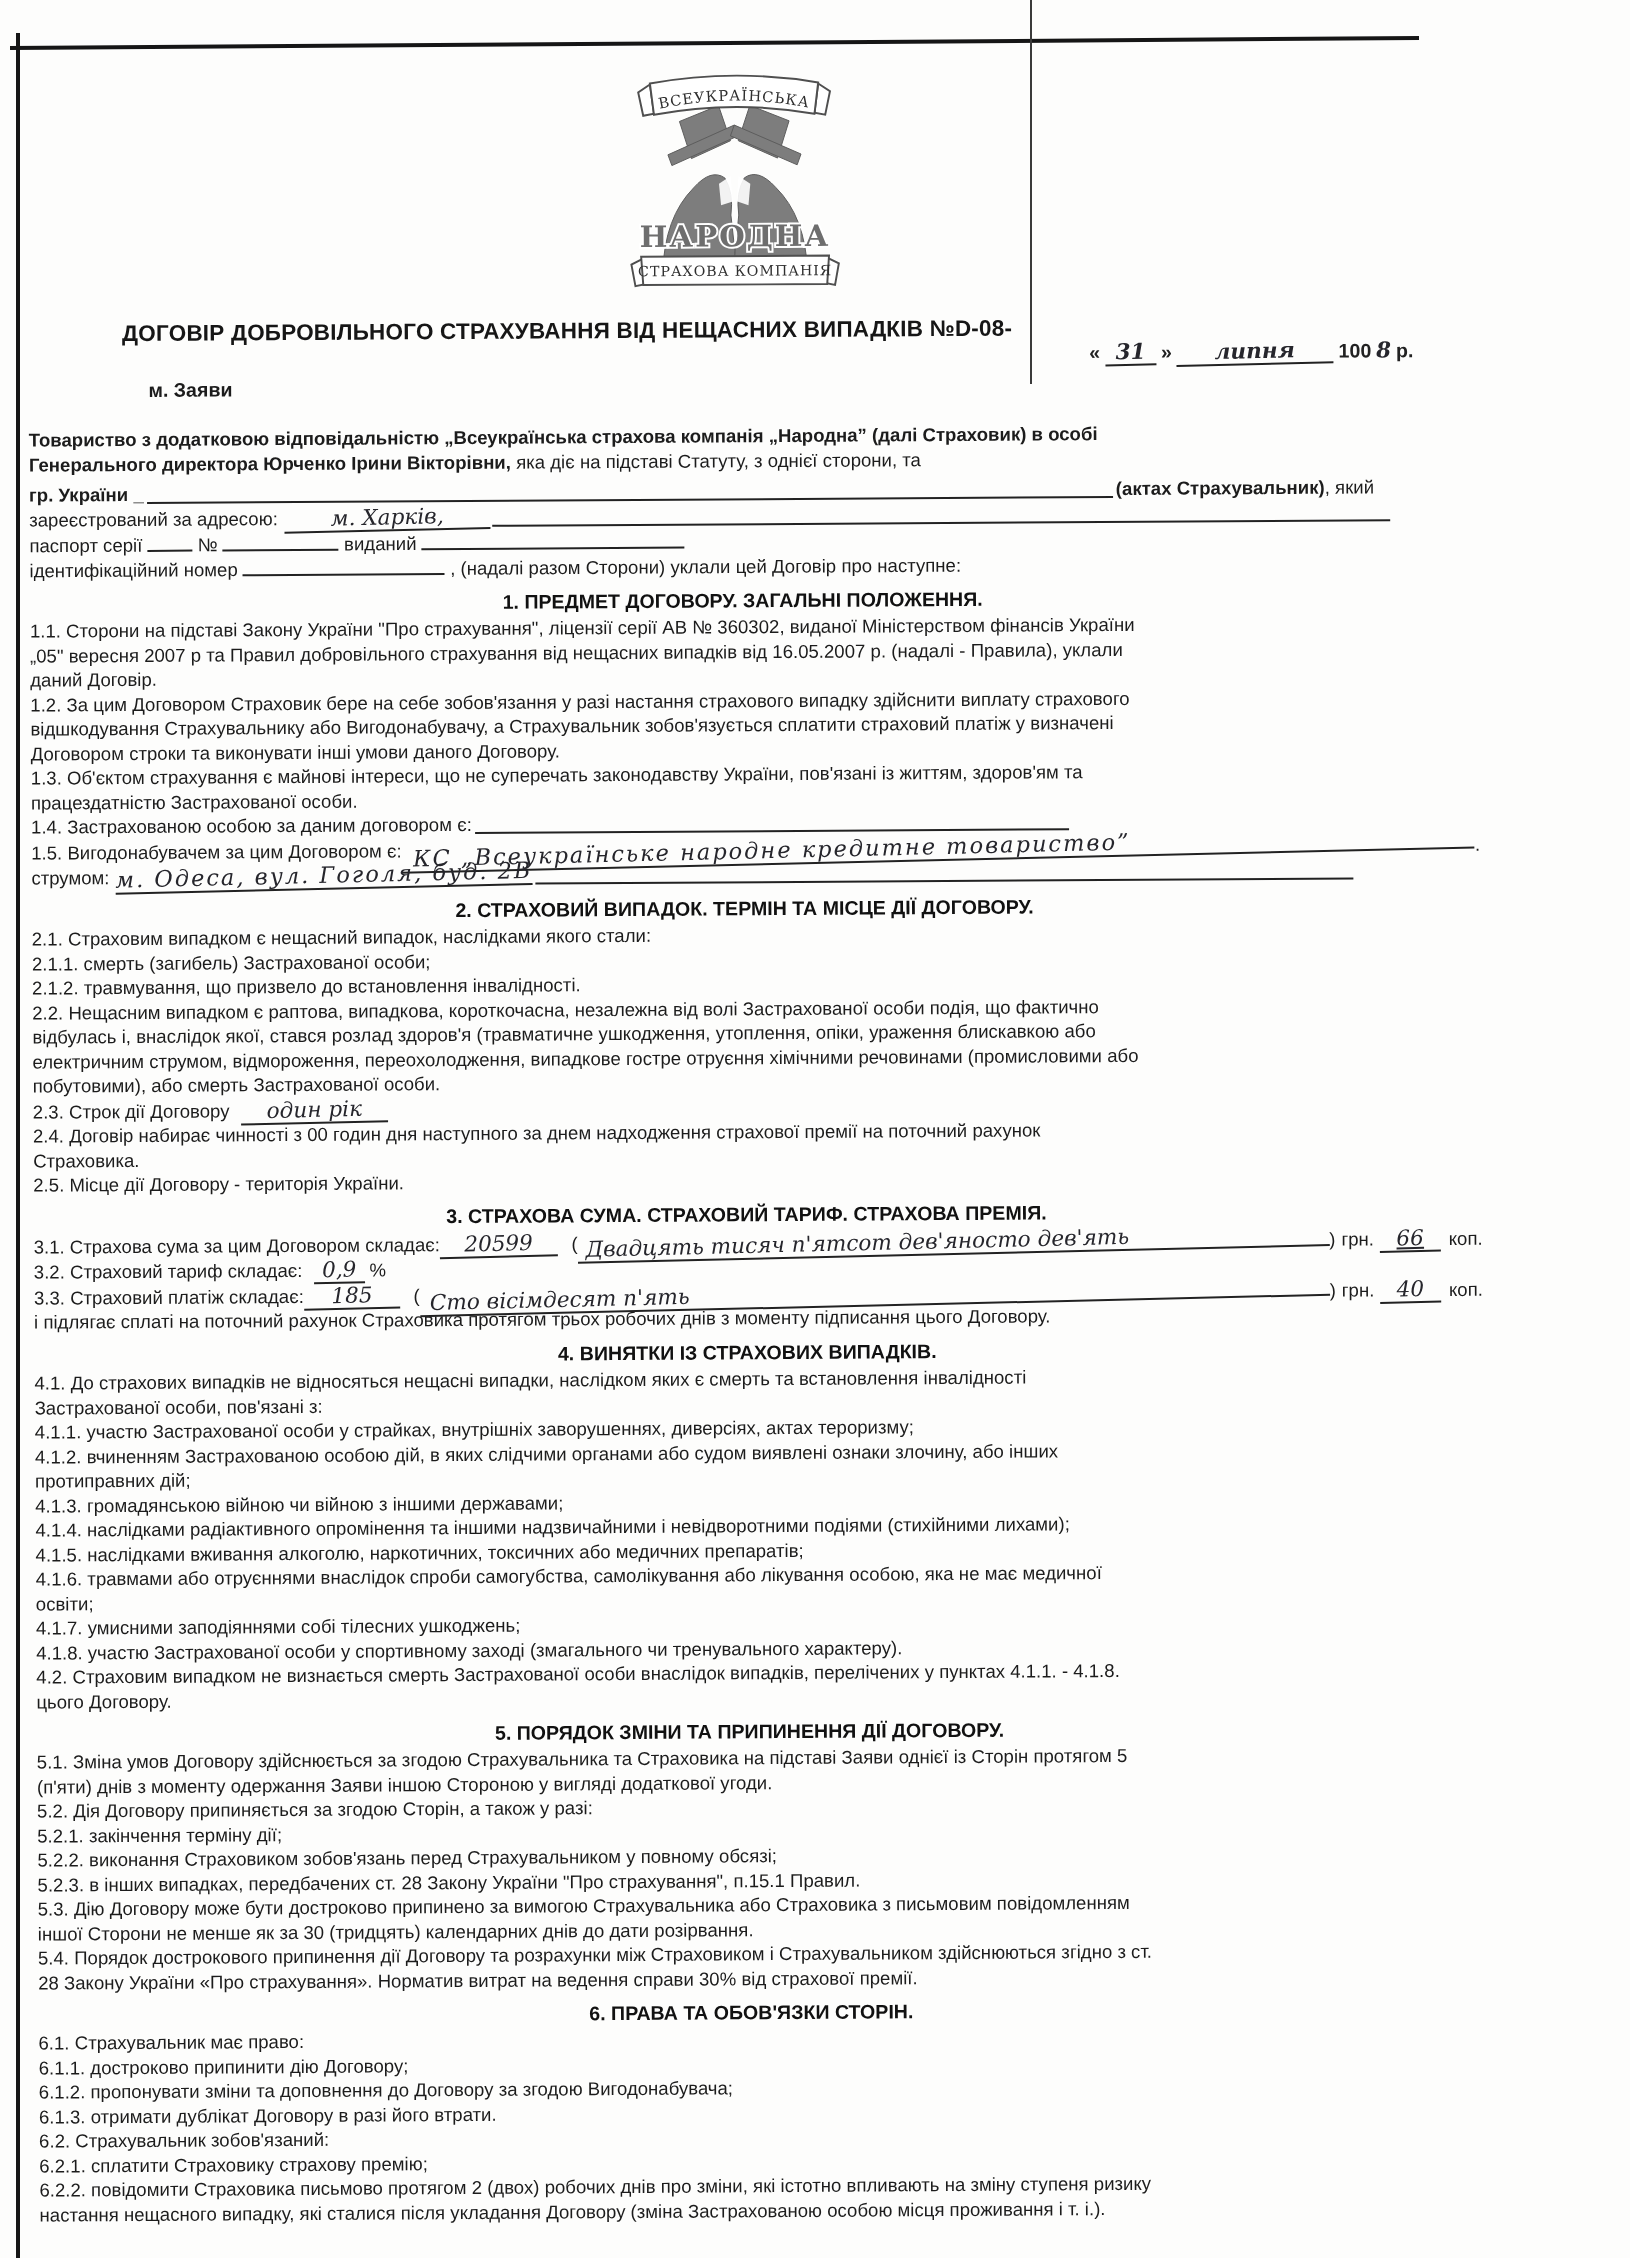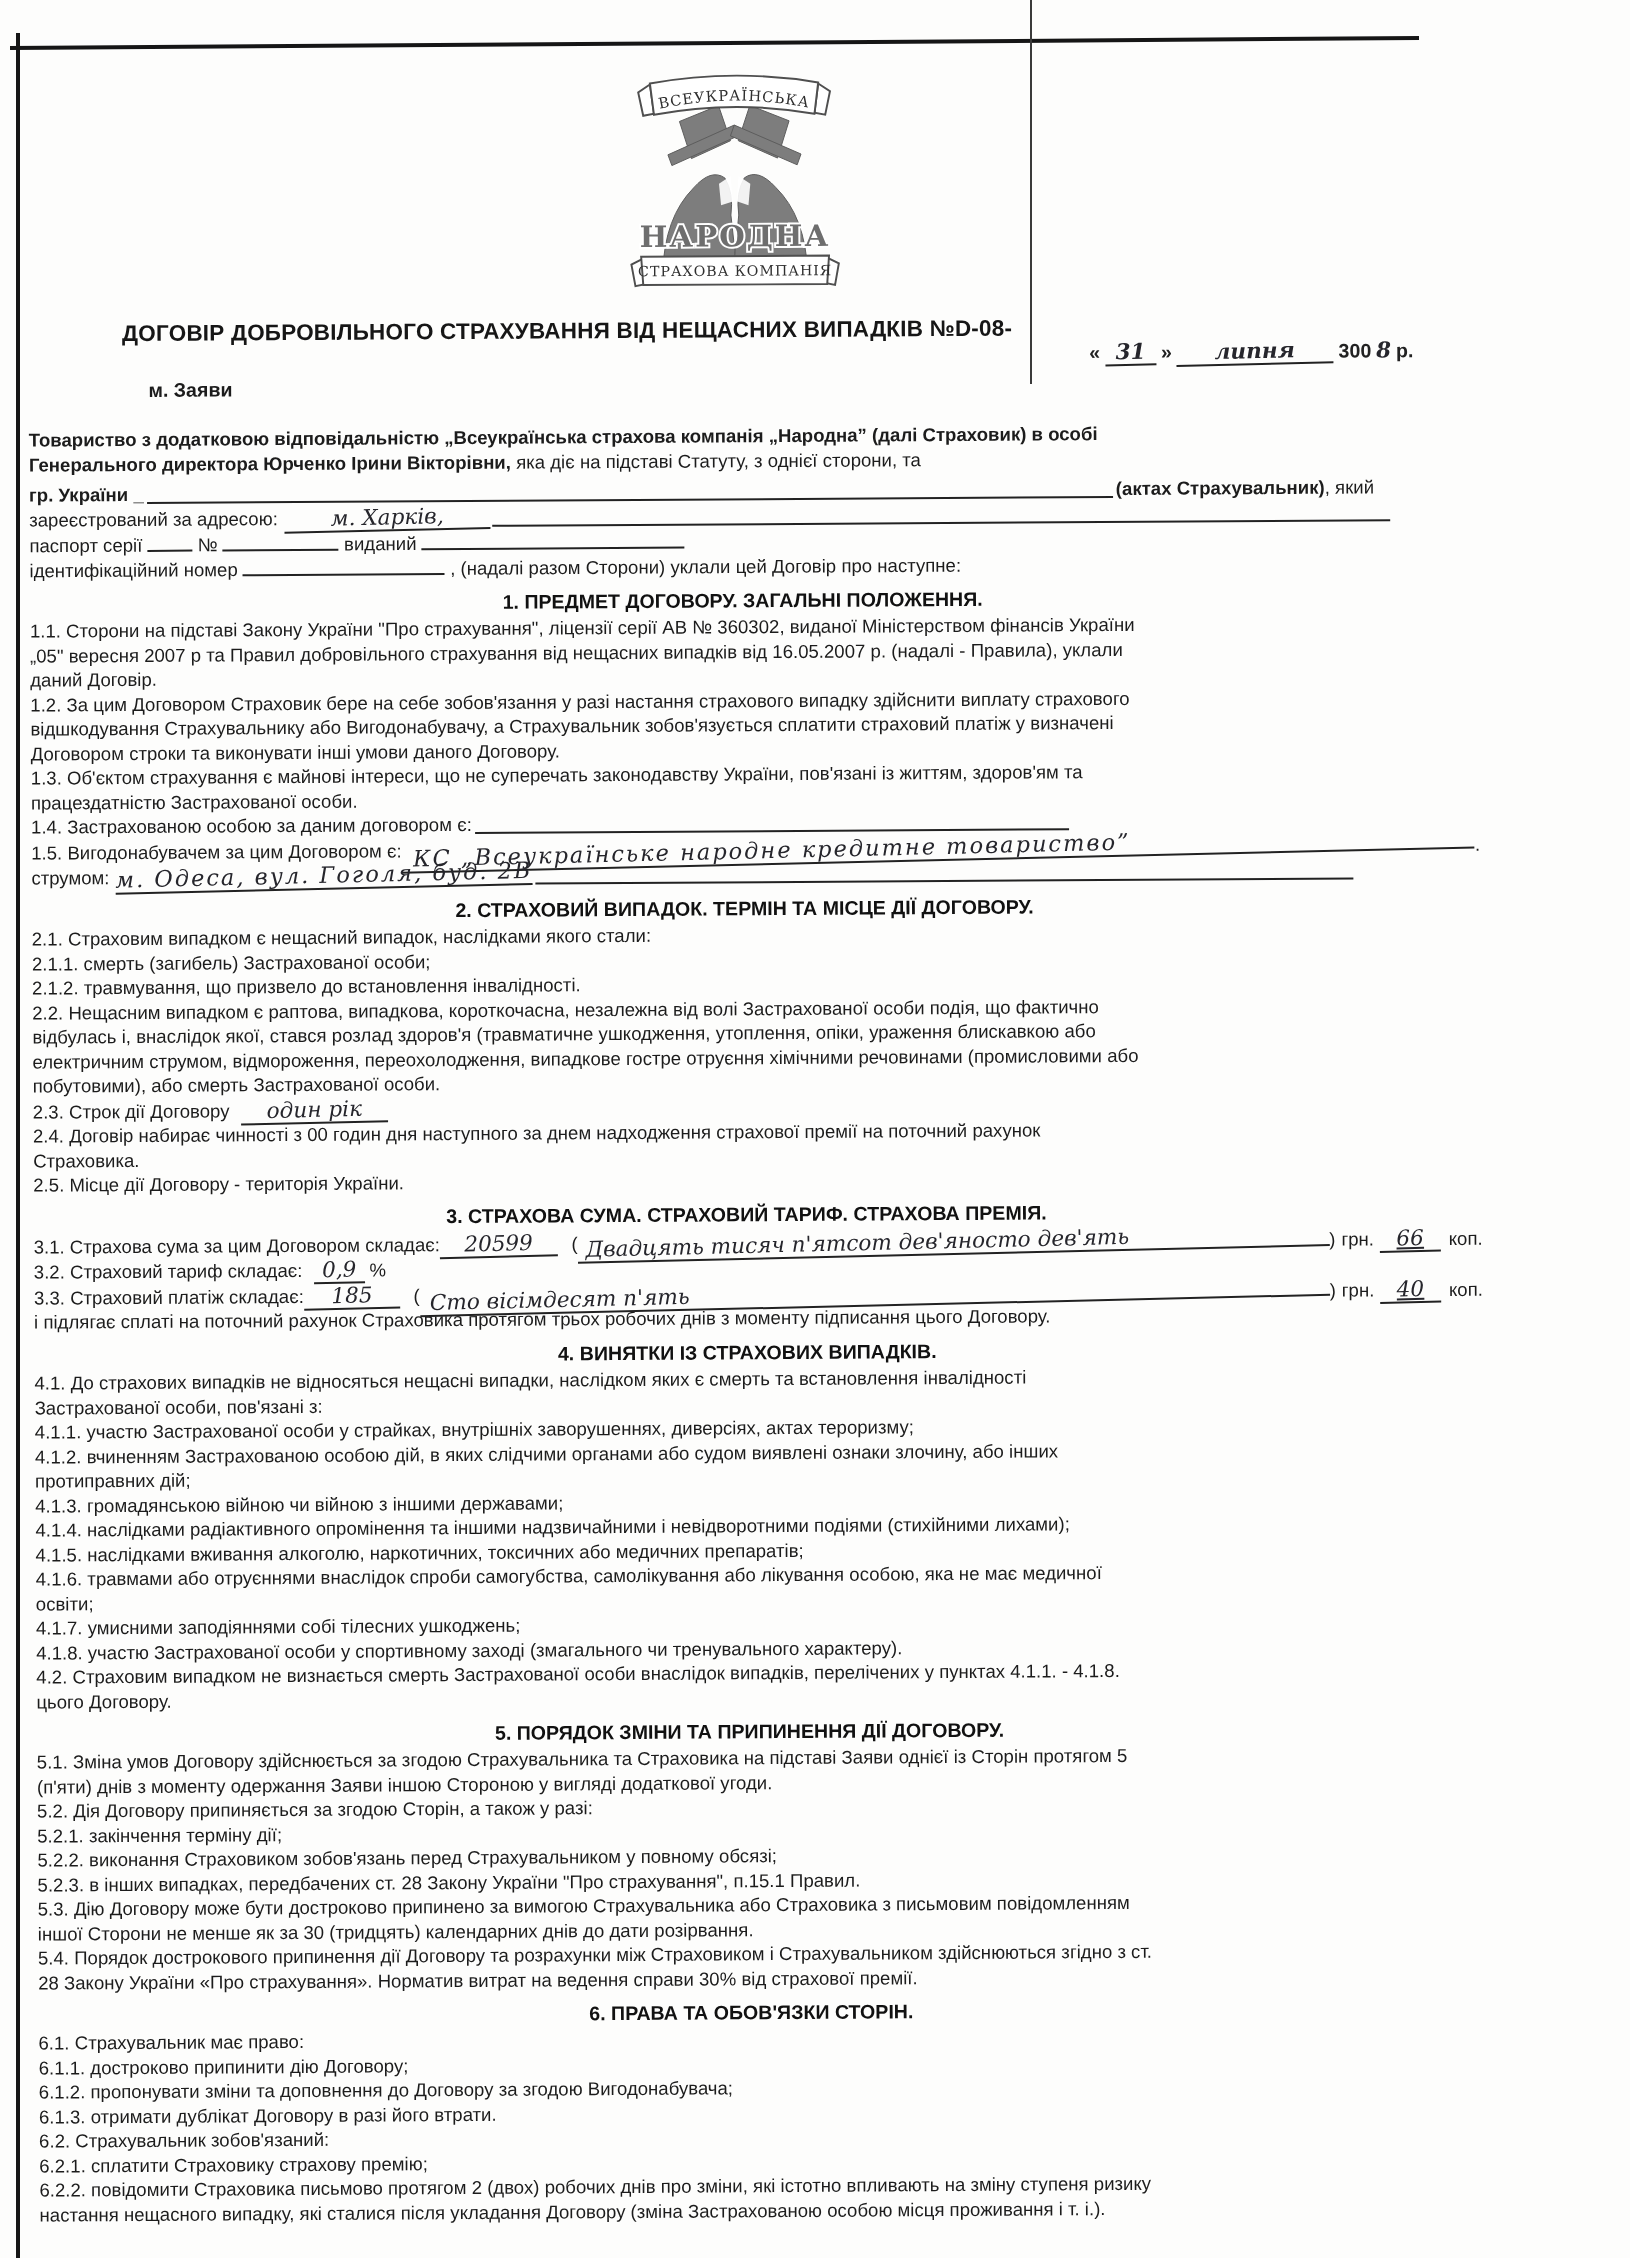--- a/index.html
+++ b/index.html
@@ -84,21 +84,21 @@
       </g>
     </svg>
 
     <div class="title">ДОГОВІР ДОБРОВІЛЬНОГО СТРАХУВАННЯ ВІД НЕЩАСНИХ ВИПАДКІВ №D-08-</div>
     <div class="city">м. Заяви</div>
     <div class="dateline">
       <span>«</span>
         <span class="hw u num" style="min-width:51px;text-align:center;">31</span>
         <span>»</span>
       <span class="hw u num" style="min-width:157px;">липня</span>
-      <span>300</span>
+      <span>100</span>
         <span class="hw">8</span>
         <span>р.</span>
     </div>
 
     <div class="body">
 
       <p class="para"><span class="b">Товариство з додатковою відповідальністю „Всеукраїнська страхова компанія „Народна” (далі Страховик) в особі Генерального директора Юрченко Ірини Вікторівни,</span><span> яка діє на підставі Статуту, з однієї сторони, та</span></p>
 
       <div class="fline" style="width:1345px; margin-top:5.9px;">
         <span class="b lbl">гр. України _</span>
@@ -175,21 +175,21 @@
         <span class="hw u num" style="min-width:51px;font-style:italic;">0,9</span>
         <span>%</span>
       </p>
       <div class="fline" style="width:1449px;">
         <span class="lbl">3.3. Страховий платіж складає:</span>
         <span class="hw u num" style="min-width:96px;">185</span>
         <span class="lbl" style="margin-left:13.7px;">(</span>
         <span class="hw u" style="flex:1 1 auto; padding-left:9.8px;">Сто вісімдесят п'ять</span>
         <span class="lbl gap-r">)</span>
         <span class="lbl gap-r">грн.</span>
-        <span class="hw u num" style="min-width:61px;text-decoration:underline;">40</span>
+        <span class="hw u num" style="min-width:61px;">40</span>
         <span class="lbl" style="margin-left:7.8px;">коп.</span>
       </div>
       <p class="para">і підлягає сплаті на поточний рахунок Страховика протягом трьох робочих днів з моменту підписання цього Договору.</p>
 
       <h3 class="sec-h">4. ВИНЯТКИ ІЗ СТРАХОВИХ ВИПАДКІВ.</h3>
       <p class="para">4.1. До страхових випадків не відносяться нещасні випадки, наслідком яких є смерть та встановлення інвалідності Застрахованої особи, пов'язані з:</p>
       <p class="para">4.1.1. участю Застрахованої особи у страйках, внутрішніх заворушеннях, диверсіях, актах тероризму;</p>
       <p class="para">4.1.2. вчиненням Застрахованою особою дій, в яких слідчими органами або судом виявлені ознаки злочину, або інших протиправних дій;</p>
       <p class="para">4.1.3.  громадянською війною чи війною з іншими державами;</p>
       <p class="para">4.1.4. наслідками радіактивного опромінення та іншими надзвичайними і невідворотними подіями (стихійними лихами);</p>

